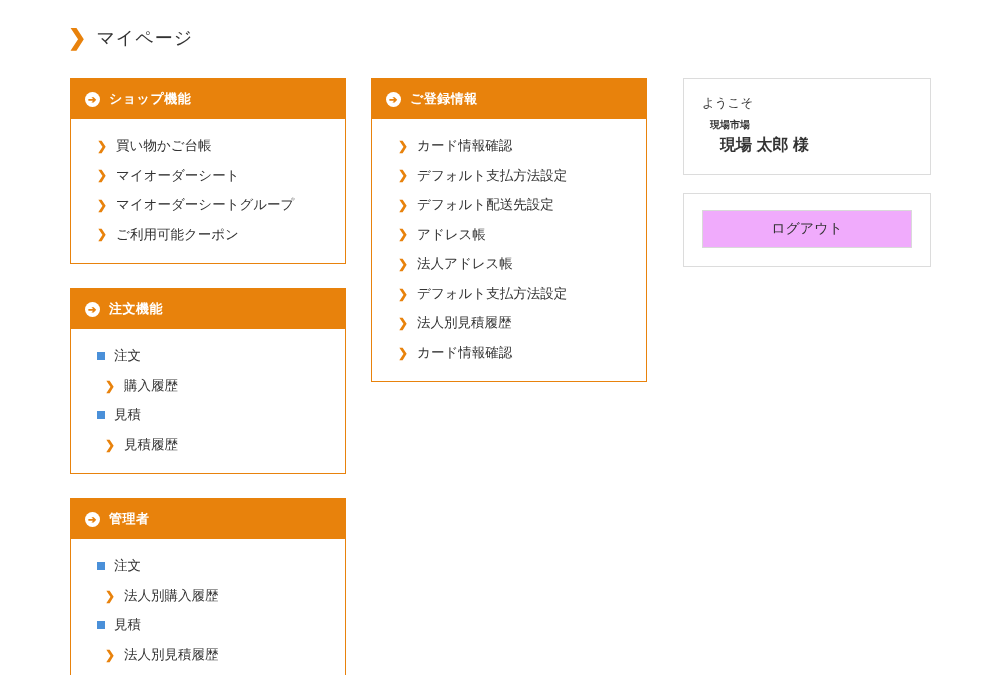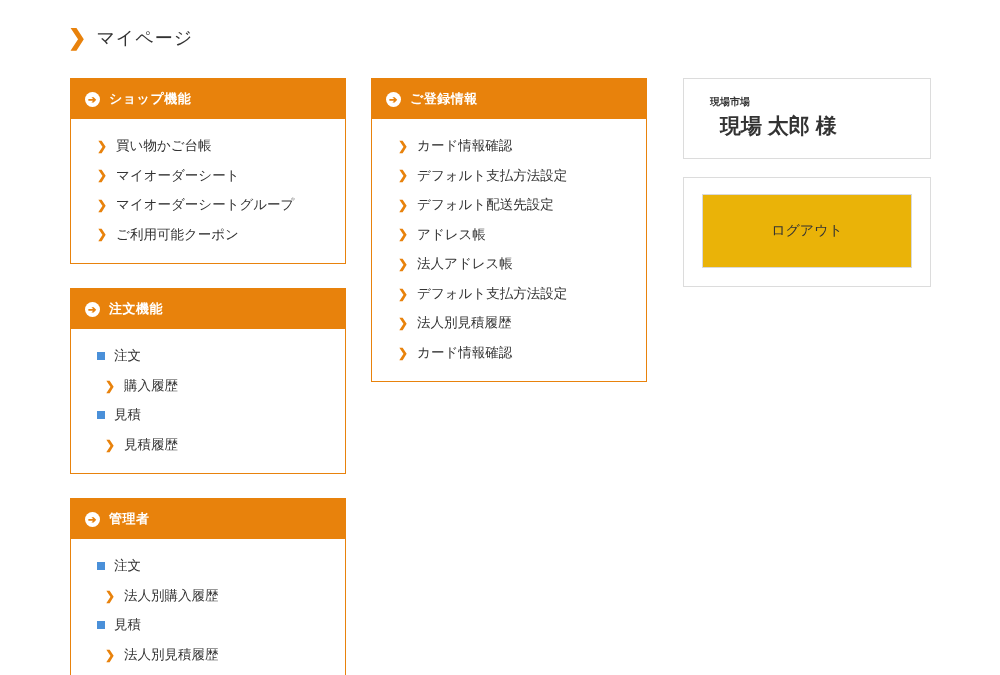--- a/index.html
+++ b/index.html
@@ -141,40 +141,40 @@
     margin-bottom: 6px;
   }
   .company {
     font-size: 10px;
     color: #333333;
     font-weight: bold;
     padding-left: 8px;
     margin-bottom: 3px;
   }
   .username {
-    font-size: 21px;
+    font-size: 16px;
     color: #333333;
     font-weight: bold;
     padding-left: 18px;
   }
   .panel-line {
     font-size: 13.5px;
     color: #333333;
     margin-bottom: 13px;
     cursor: pointer;
   }
   .logout-btn {
     display: block;
     width: 100%;
-    background: #eab308;
+    background: #f0abfc;
     border: 1px solid #d9d9d9;
     color: #333333;
     font-size: 14px;
     font-family: "Liberation Sans", sans-serif;
-    padding: 27px 0;
+    padding: 9px 0;
     text-align: center;
     cursor: pointer;
     box-sizing: border-box;
   }
 </style>
 </head>
 <body>
 
 <div class="page">
 
@@ -306,20 +306,21 @@
           <span class="mk-chev">❯</span>
           <span>カード情報確認</span>
         </div>
       </div>
     </div>
   </div>
 
   <div class="col-right">
 
     <div class="panel">
+      <div class="welcome-label">ようこそ</div>
       <div class="company">現場市場</div>
       <div class="username">現場 太郎 様</div>
     </div>
 
     <div class="panel">
       <button class="logout-btn">ログアウト</button>
     </div>
 
   </div>
 

